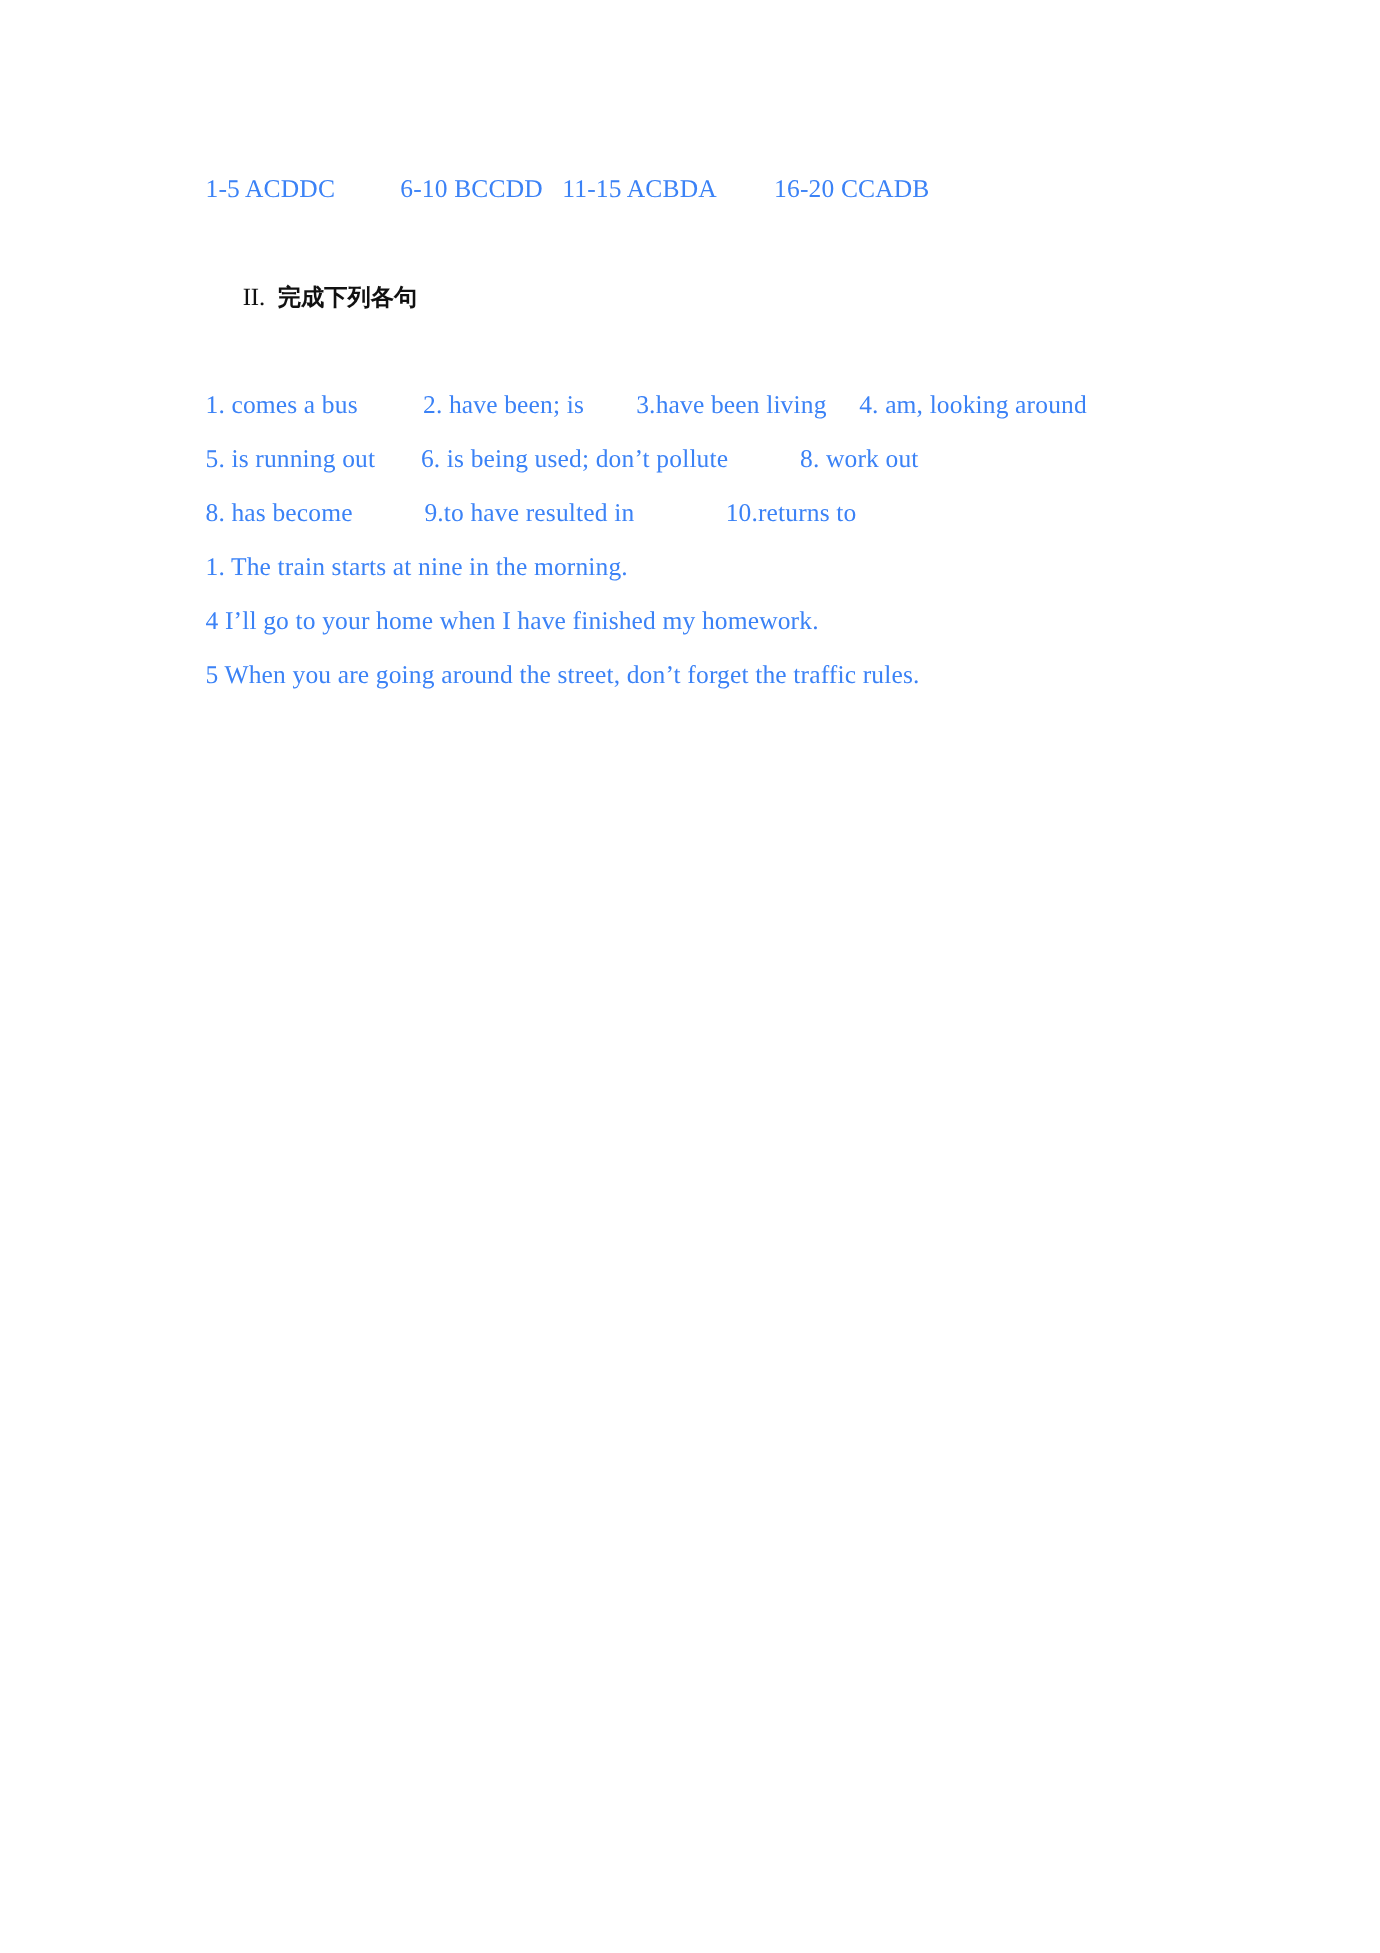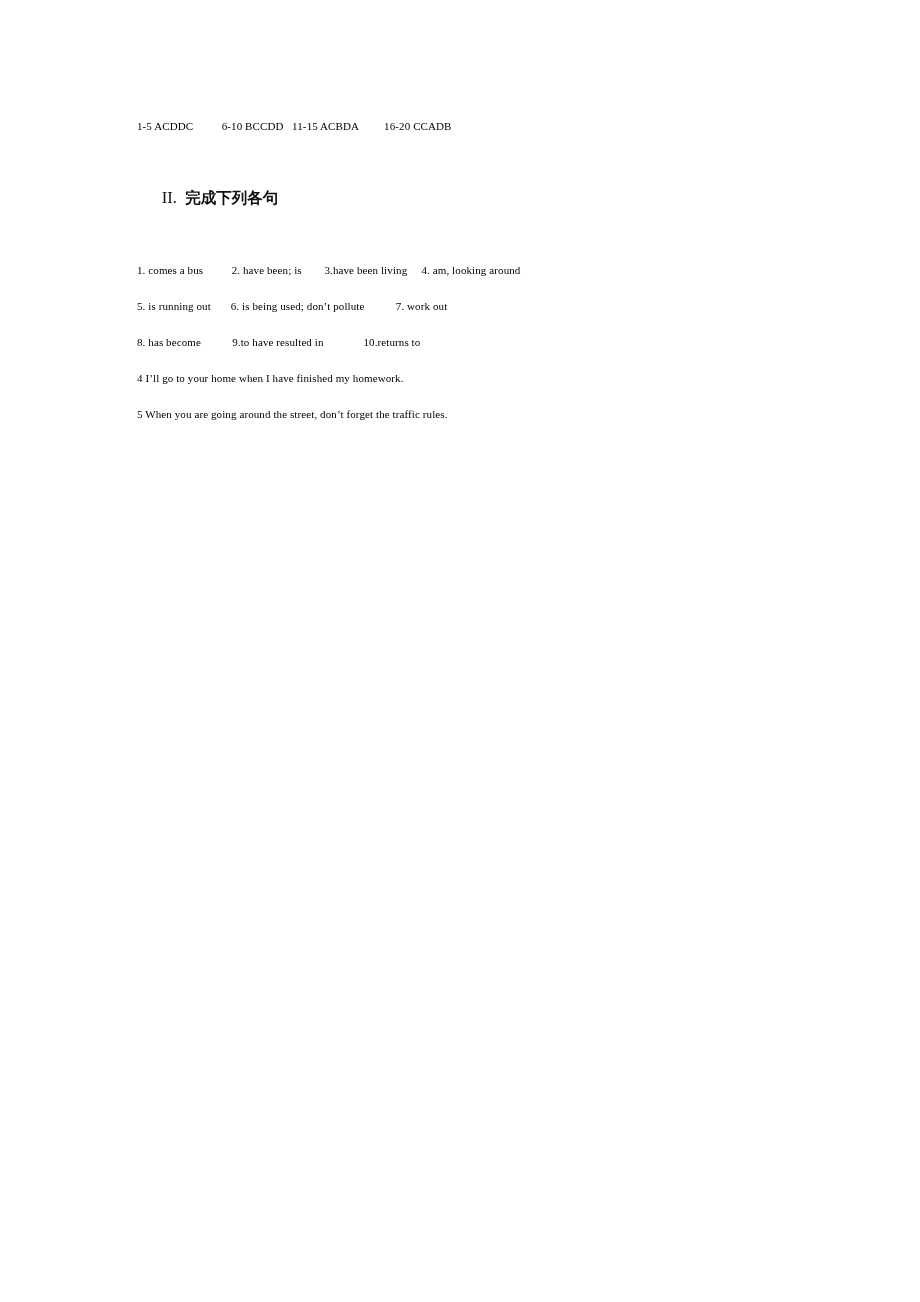--- a/index.html
+++ b/index.html
@@ -16,24 +16,24 @@
     color: #1a1a1a;
     overflow: hidden;
   }
   .content {
     position: absolute;
     left: 137px;
     top: 108px;
     width: 700px;
   }
   .line {
-    font-size: 11px;
+    font-size: 17px;
     line-height: 36px;
     white-space: pre;
-    color: #000000;
+    color: #3b82f6;
     letter-spacing: 0.1px;
   }
   .heading {
     font-size: 16.5px;
     line-height: 36px;
     white-space: pre;
     color: #111111;
   }
   .heading .num {
     font-family: "Liberation Serif", "DejaVu Serif", serif;
@@ -56,25 +56,26 @@
   <div class="content">
 
     <div class="line">1-5 ACDDC          6-10 BCCDD   11-15 ACBDA         16-20 CCADB</div>
 
     <div class="heading">
       <span class="num">II.</span><span class="seg">  </span><span class="cn">完成下列各句</span>
     </div>
 
     <div class="line">1. comes a bus          2. have been; is        3.have been living     4. am, looking around</div>
 
-    <div class="line">5. is running out       6. is being used; don’t pollute           7. work out</div>
+    <div class="line">5. is running out       6. is being used; don’t pollute           8. work out</div>
 
     <div class="line">8. has become           9.to have resulted in              10.returns to</div>
 
 
+    <div class="line">1. The train starts at nine in the morning.</div>
 
 
 
     <div class="line">4 I’ll go to your home when I have finished my homework.</div>
 
     <div class="line">5 When you are going around the street, don’t forget the traffic rules.</div>
 
   </div>
 
 </div>

